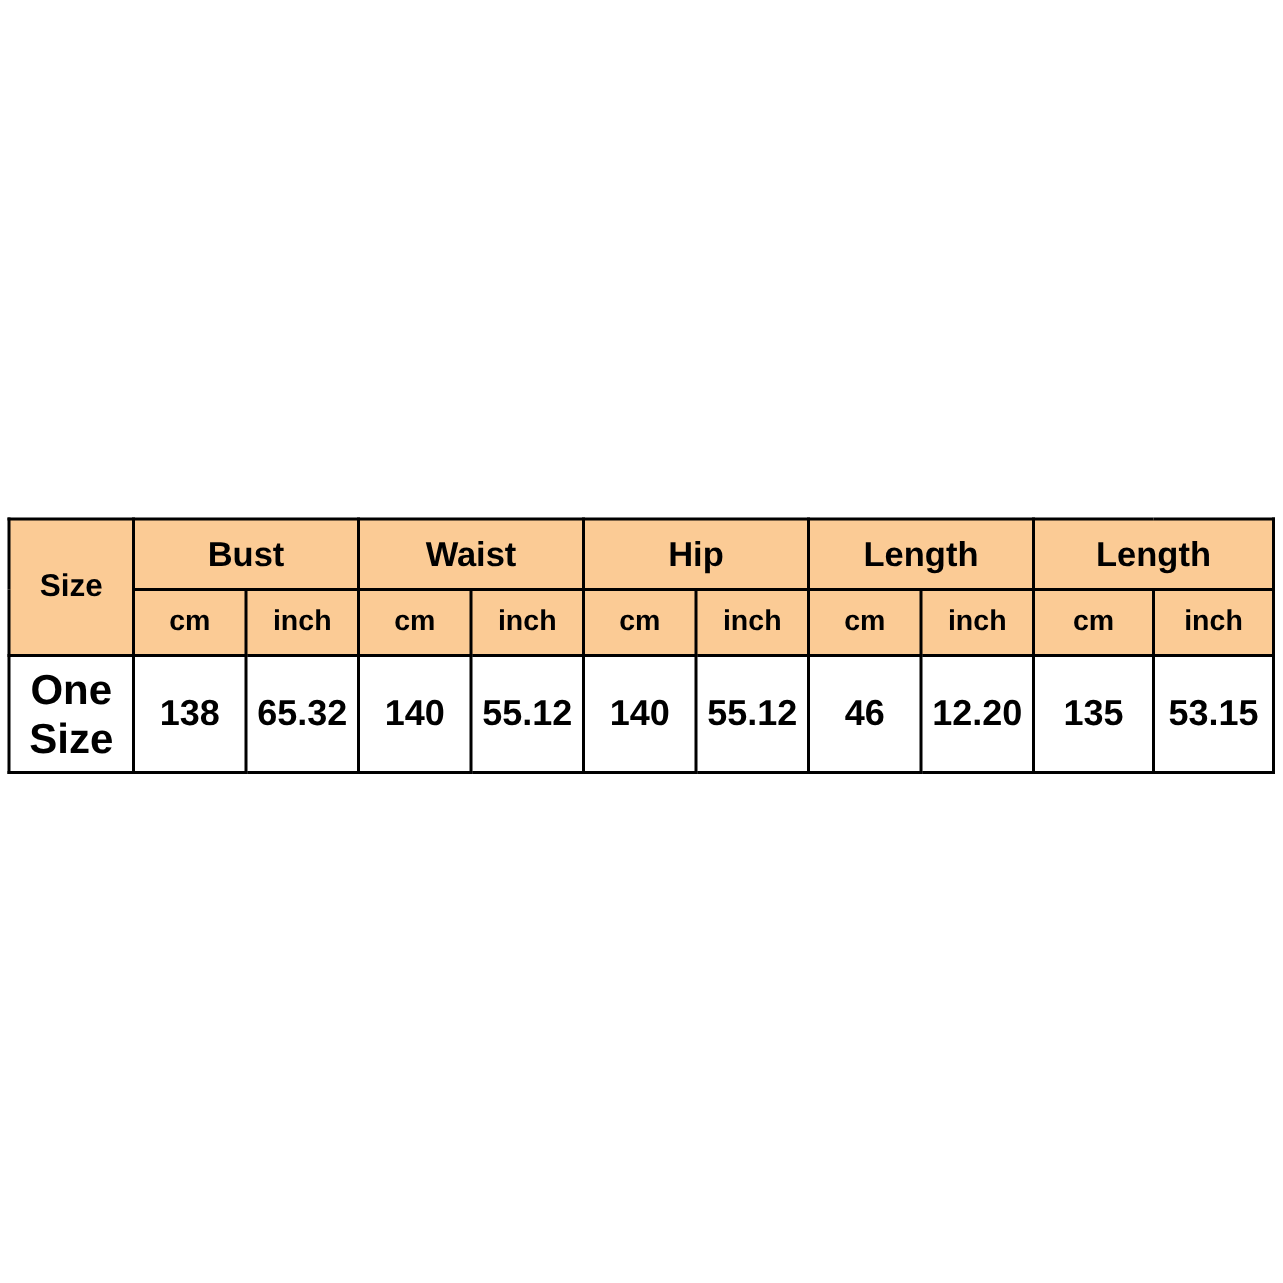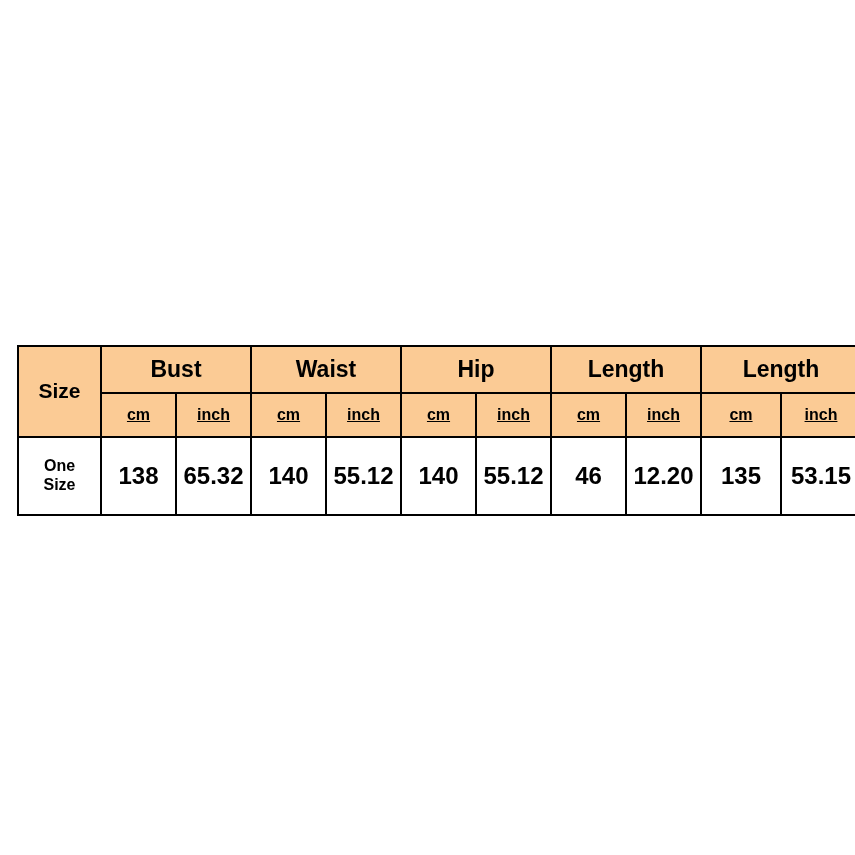--- a/index.html
+++ b/index.html
@@ -11,21 +11,21 @@
     width: 855px;
     height: 855px;
     background: #ffffff;
     font-family: "Liberation Sans", sans-serif;
     overflow: hidden;
     position: relative;
   }
 
   #chart-wrap {
     position: absolute;
-    left: 17px;
+    left: 5px;
     top: 345px;
     width: 689px;
     height: 164px;
   }
 
   table.size-chart {
     border-collapse: collapse;
     width: 845px;
     height: 164px;
     table-layout: fixed;
@@ -55,33 +55,32 @@
   }
 
   
   th.size-head {
     font-size: 21px;
     height: 87px;
   }
 
   
   th.unit-head {
-    font-size: 16px;
+    font-size: 19px;
     height: 42px;
-    text-decoration: underline;
   }
 
   
   tr.data-row td {
     background: #ffffff;
     height: 76px;
   }
 
   td.size-value {
-    font-size: 16px;
+    font-size: 28px;
     white-space: pre-line;
   }
 
   td.measure-value {
     font-size: 24px;
   }
 
   
   col.c-size   { width: 83px; }
   col.c-cm     { width: 75px; }

